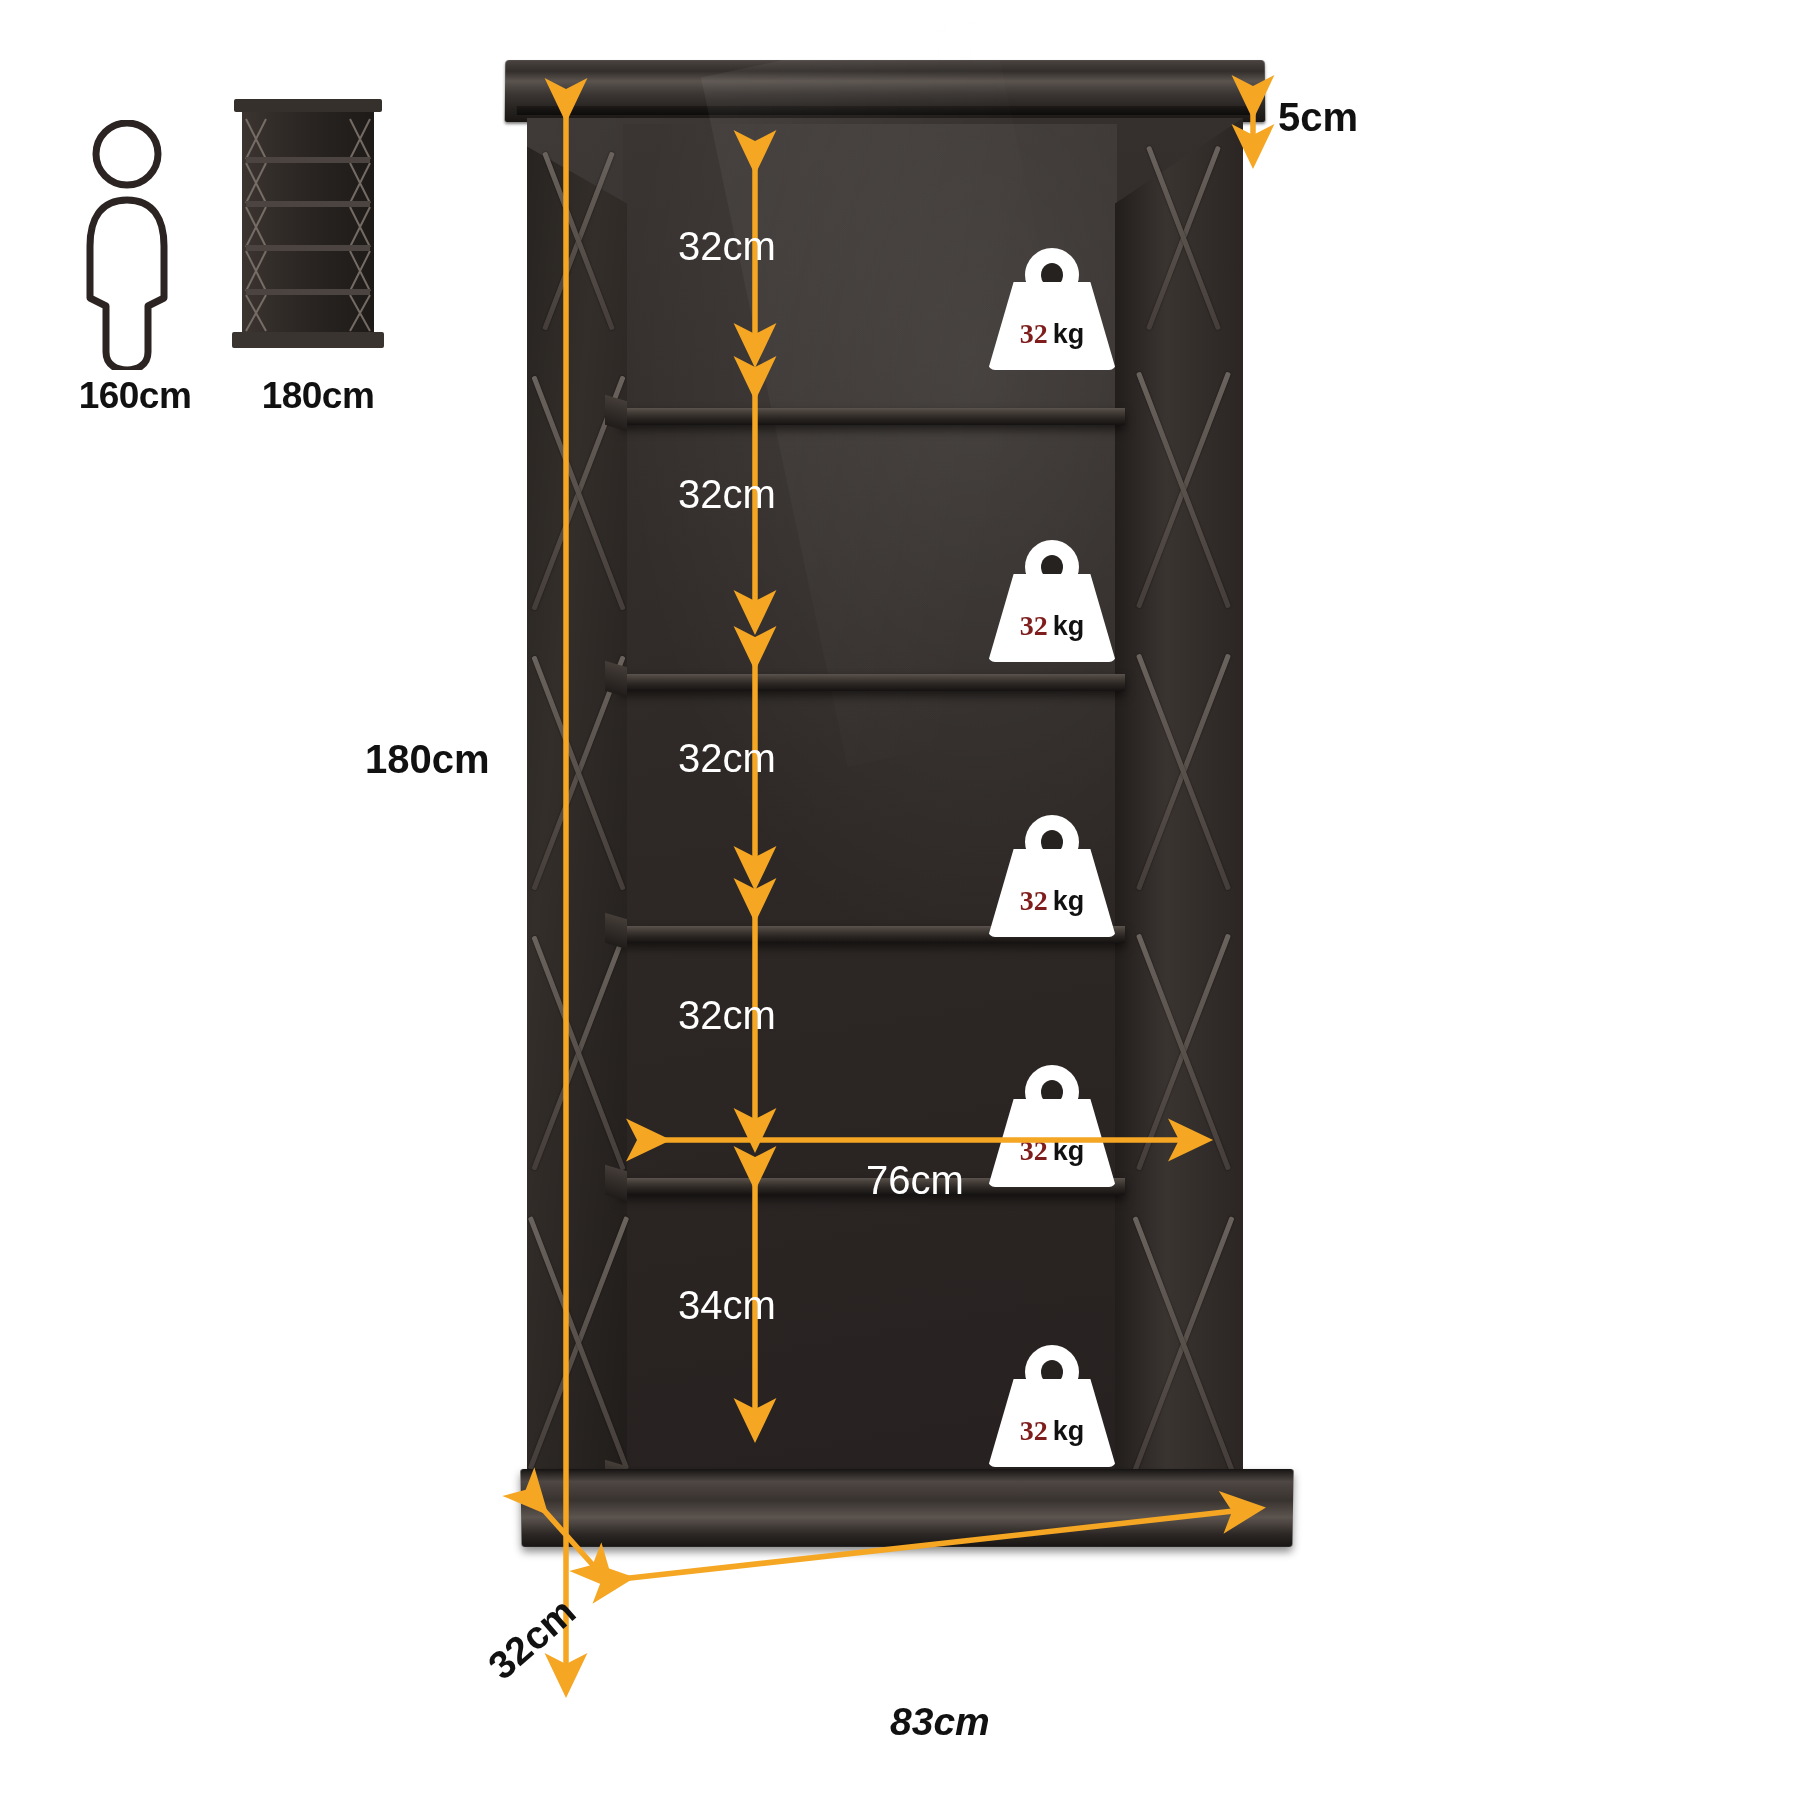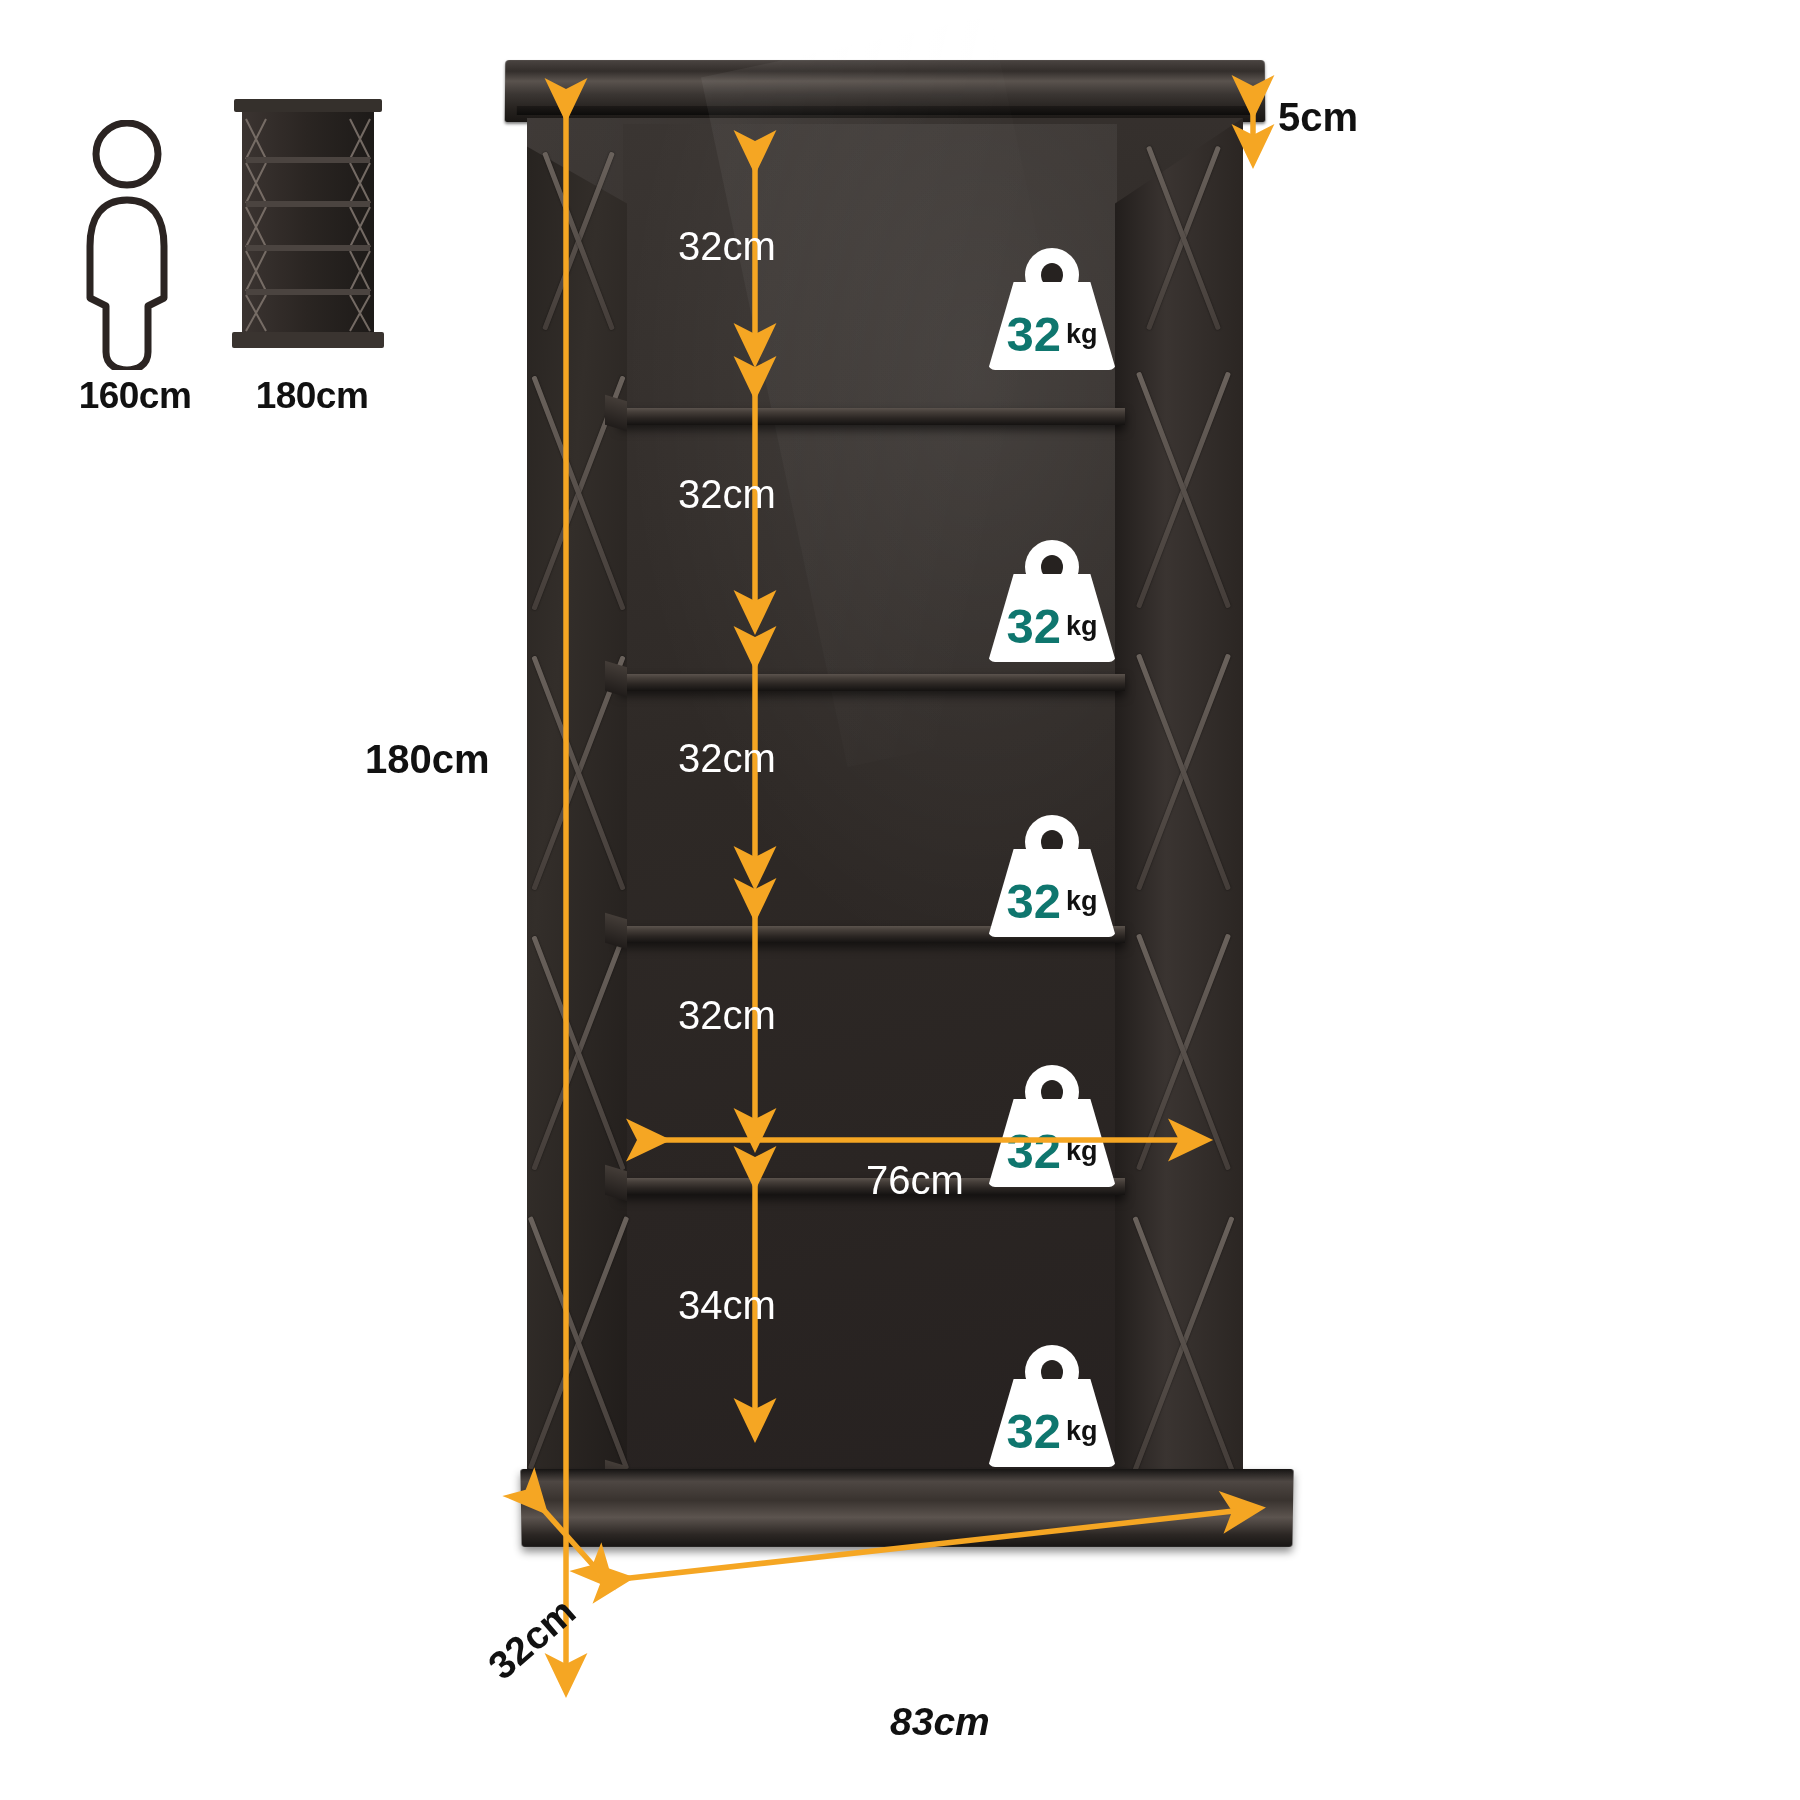--- a/index.html
+++ b/index.html
@@ -4,21 +4,21 @@
 <style>
   html,body{margin:0;padding:0;background:#ffffff;}
   body{font-family:"Liberation Sans",sans-serif;}
   #page{position:relative;width:1800px;height:1800px;background:#ffffff;overflow:hidden;}
 
   
   #scale-group{position:absolute;left:60px;top:95px;width:330px;height:340px;}
   .person{position:absolute;left:20px;top:25px;width:130px;height:250px;}
   .scale-shelf{position:absolute;left:168px;top:0px;width:160px;height:260px;}
   .scale-labels{position:absolute;left:0px;top:280px;width:340px;
-      display:flex;gap:22px;align-items:baseline;}
+      display:flex;gap:28px;align-items:baseline;}
   .scale-labels span{font-size:37px;font-weight:bold;color:#111111;letter-spacing:-0.5px;}
   #lbl-person{width:150px;text-align:center;}
   #lbl-shelf{width:160px;text-align:center;}
 
   
   #unit{position:absolute;left:505px;top:60px;width:760px;height:1600px;}
 
   .topmold{position:absolute;left:0;top:0;width:760px;height:62px;
     background:linear-gradient(180deg,#4a4441 0%,#332e2b 18%,#5a534e 34%,#3b3633 55%,#272320 78%,#191614 100%);
     border-radius:4px 4px 2px 2px;
@@ -72,21 +72,21 @@
 
   
   .weight{position:absolute;width:128px;height:122px;}
   .weight .ring{position:absolute;left:50%;top:0;transform:translateX(-50%);
     width:54px;height:54px;border-radius:50%;background:#ffffff;}
   .weight .ring:after{content:"";position:absolute;left:50%;top:50%;transform:translate(-50%,-50%);
     width:22px;height:24px;border-radius:50%;background:#262220;}
   .weight .body{position:absolute;left:0;top:34px;width:128px;height:88px;background:#ffffff;
     clip-path:polygon(20% 0%,80% 0%,100% 100%,0% 100%);border-radius:7px;
     display:flex;align-items:center;justify-content:center;gap:5px;padding-top:16px;box-sizing:border-box;}
-  .weight .num{font-size:49px;font-weight:bold;color:#0f766e;line-height:1;}
+  .weight .num{font-size:28px;font-weight:bold;color:#7f1d1d;line-height:1;font-family:Liberation Serif, serif;}
   .weight .kg{font-size:27px;font-weight:bold;color:#111111;line-height:1;}
 
   
   .dimtxt{position:absolute;font-weight:normal;white-space:nowrap;}
   .dimtxt.white{color:#ffffff;font-size:40px;}
   .dimtxt.black{color:#111111;font-size:40px;font-weight:bold;}
   .dimtxt.black2{color:#111111;font-size:39px;font-weight:bold;}
 
   svg.overlay{position:absolute;left:0;top:0;width:1800px;height:1800px;pointer-events:none;}
 </style>

